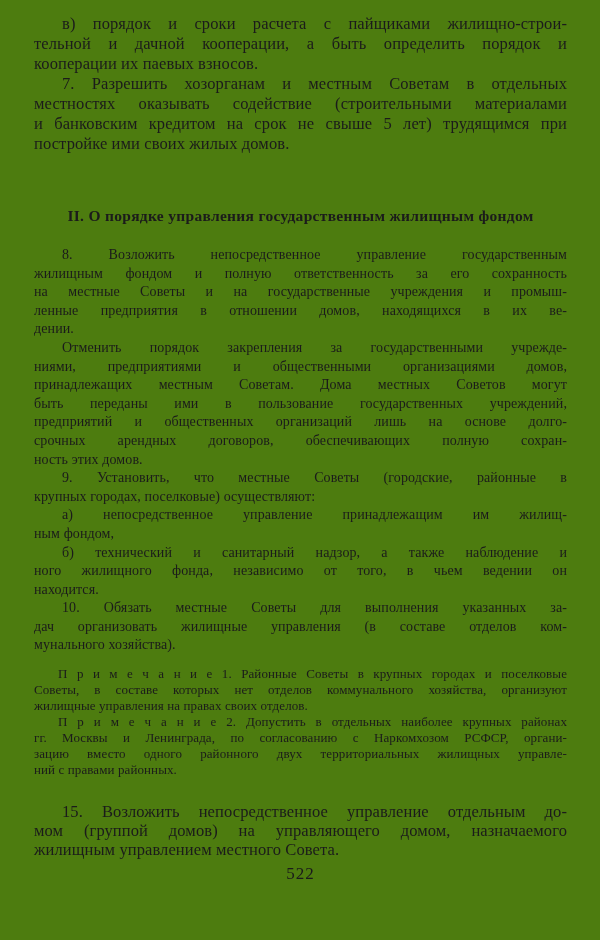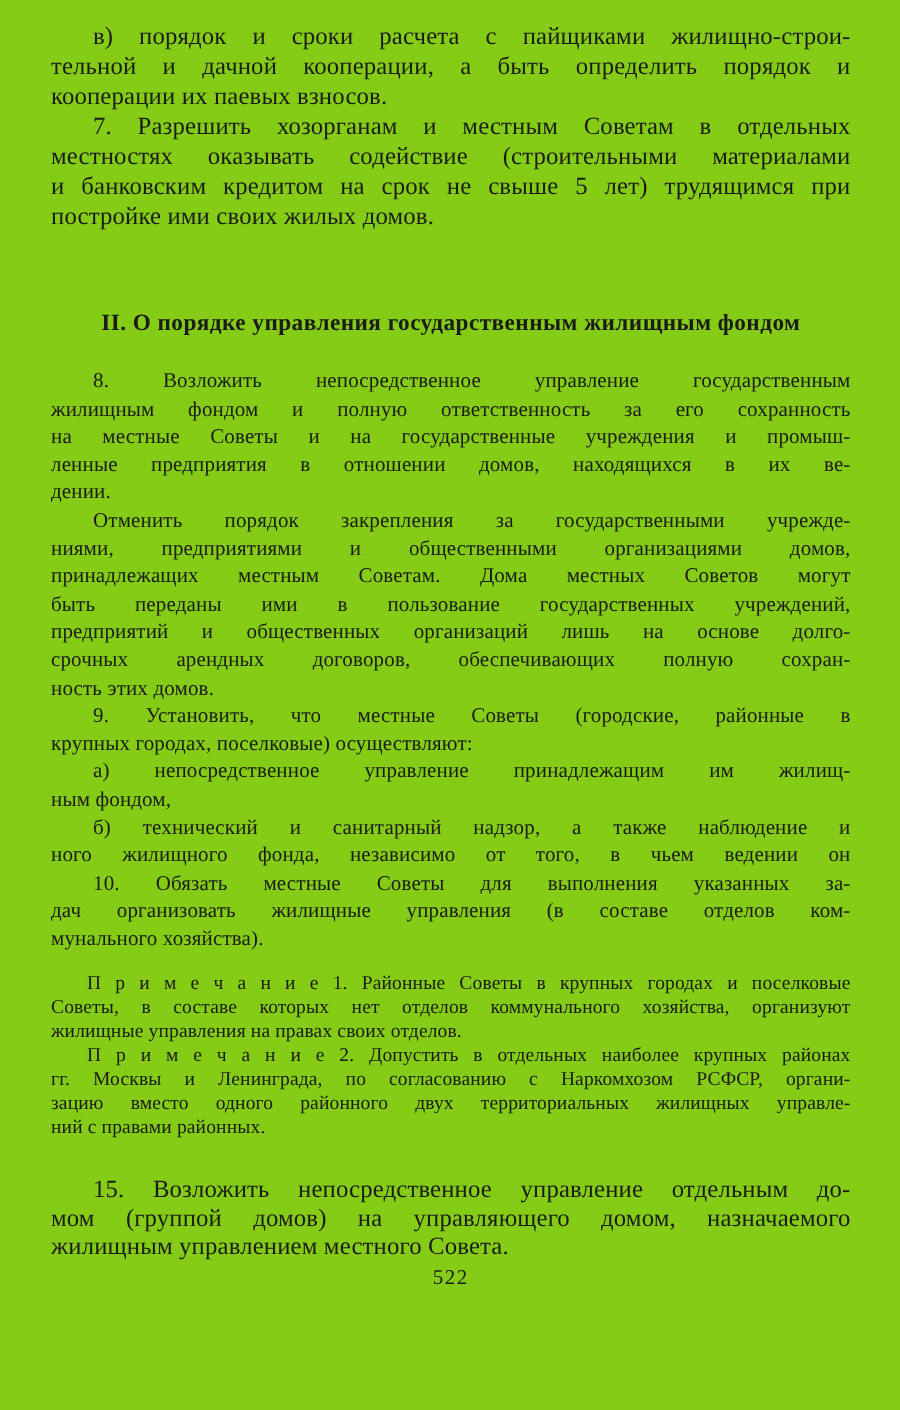--- a/index.html
+++ b/index.html
@@ -12,21 +12,21 @@
     background: #fbfbf8;
     overflow: hidden;
     font-family: "Liberation Serif", "DejaVu Serif", serif;
     color: #1b1b1b;
   }
   .page {
     box-sizing: border-box;
     width: 600px;
     height: 940px;
     padding: 14px 33px 0 34px;
-    background: #84cc16;
+    background: #4d7c0f;
   }
   
   .line {
     text-align: justify;
     text-align-last: justify;
   }
   .line.last {
     text-align-last: left;
   }
   .para .line:first-child {
@@ -69,21 +69,21 @@
   }
   
   .closing {
     margin-top: 24px;
     line-height: 19px;
   }
   
   .page-number {
     margin-top: 5px;
     text-align: center;
-    font-size: 14px;
+    font-size: 17px;
     letter-spacing: 1px;
   }
 </style>
 </head>
 <body>
 
 <div class="page">
 
   <div class="para main">
       <div class="line">в) порядок и сроки расчета с пайщиками жилищно-строи-</div>
@@ -124,20 +124,21 @@
     </div>
 
   <div class="para main-mid">
       <div class="line">а) непосредственное управление принадлежащим им жилищ-</div>
       <div class="line last">ным фондом,</div>
     </div>
 
   <div class="para main-mid">
       <div class="line">б) технический и санитарный надзор, а также наблюдение и</div>
       <div class="line">ного жилищного фонда, независимо от того, в чьем ведении он</div>
+      <div class="line last">находится.</div>
     </div>
 
   <div class="para main-mid">
       <div class="line">10. Обязать местные Советы для выполнения указанных за-</div>
       <div class="line">дач организовать жилищные управления (в составе отделов ком-</div>
       <div class="line last">мунального хозяйства).</div>
     </div>
 
   <div class="notes-block">
     <div class="para note">

